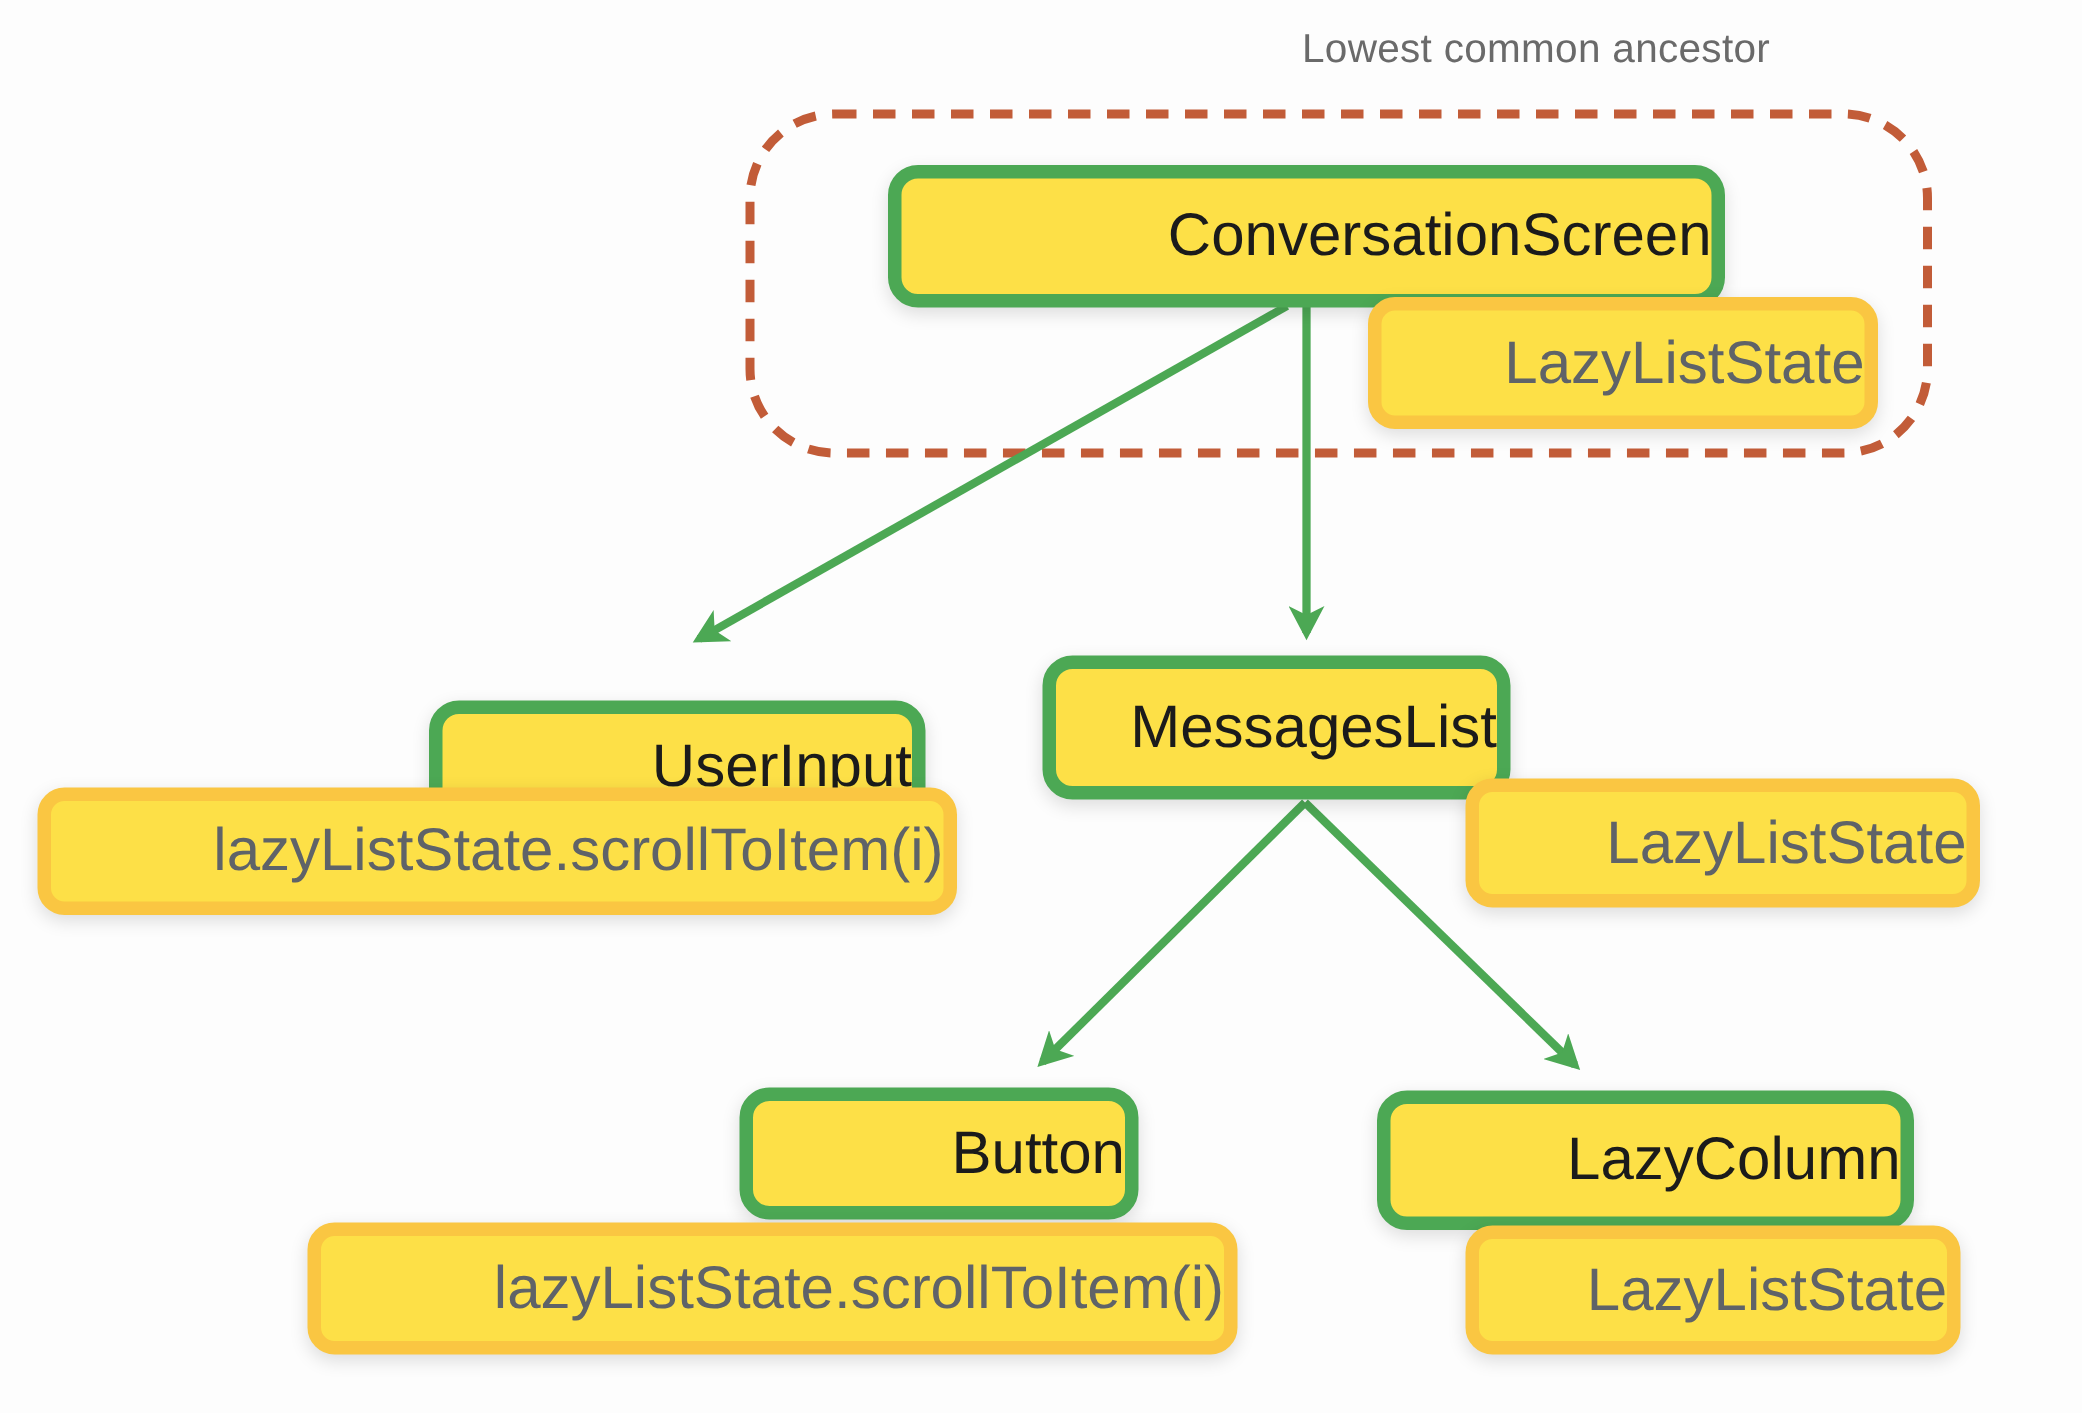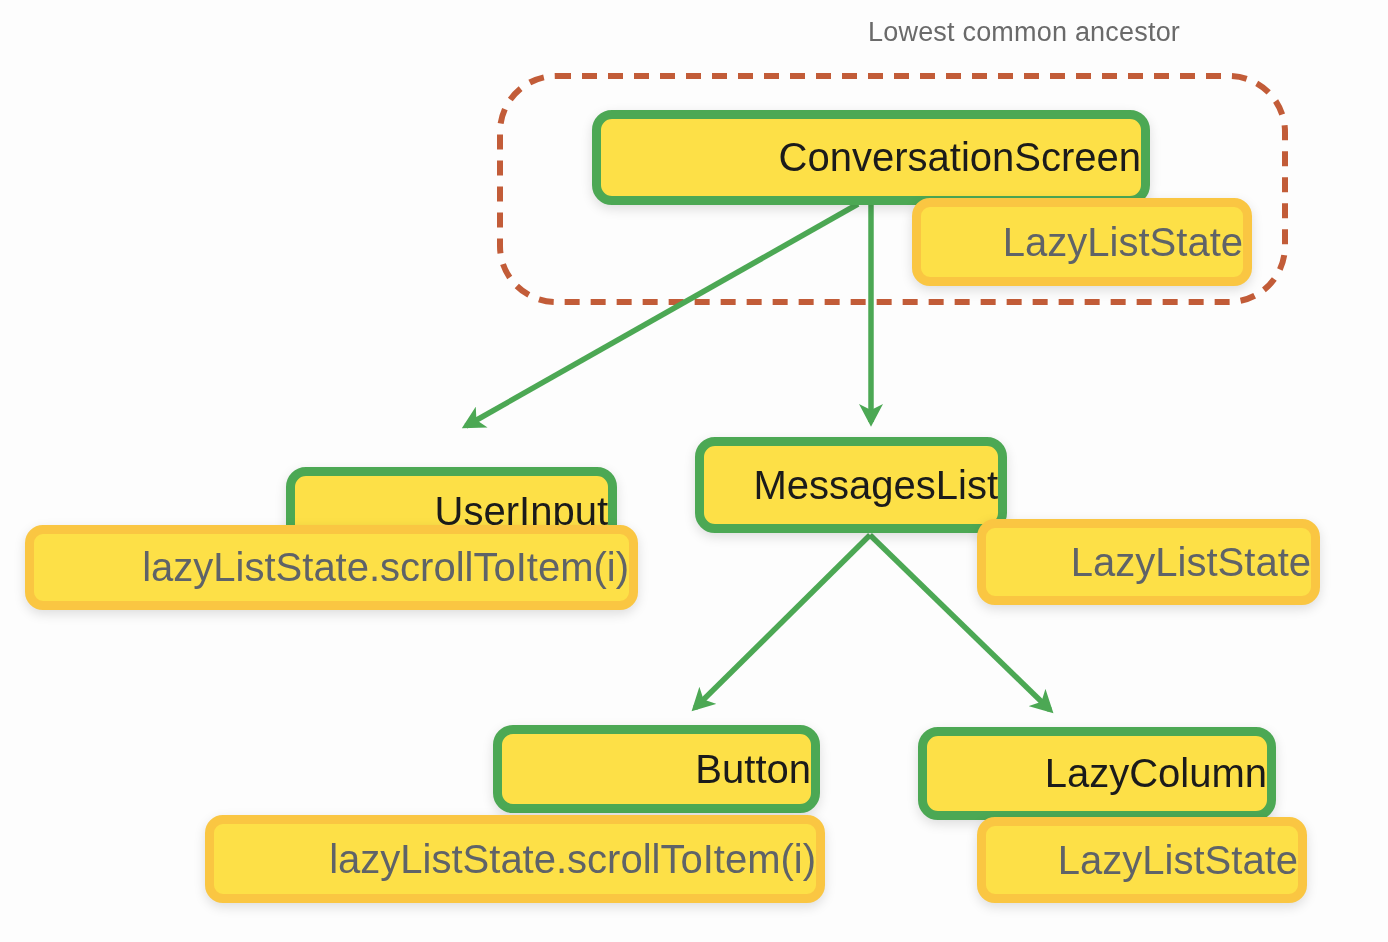--- a/index.html
+++ b/index.html
@@ -117,21 +117,21 @@
   </div>
 
   <div class="node component" style="left:695px;top:437px;width:312px;height:96px;">
     <span>MessagesList</span>
   </div>
 
   <div class="node state" style="left:977px;top:519px;width:343px;height:86px;">
     <span>LazyListState</span>
   </div>
 
-  <div class="node component" style="left:493px;top:725px;width:327px;height:88px;">
+  <div class="node component" style="left:493px;top:725px;width:266px;height:88px;">
     <span>Button</span>
   </div>
 
   <div class="node state" style="left:205px;top:815px;width:620px;height:88px;">
     <span>lazyListState.scrollToItem(i)</span>
   </div>
 
   <div class="node component" style="left:918px;top:727px;width:358px;height:93px;">
     <span>LazyColumn</span>
   </div>

